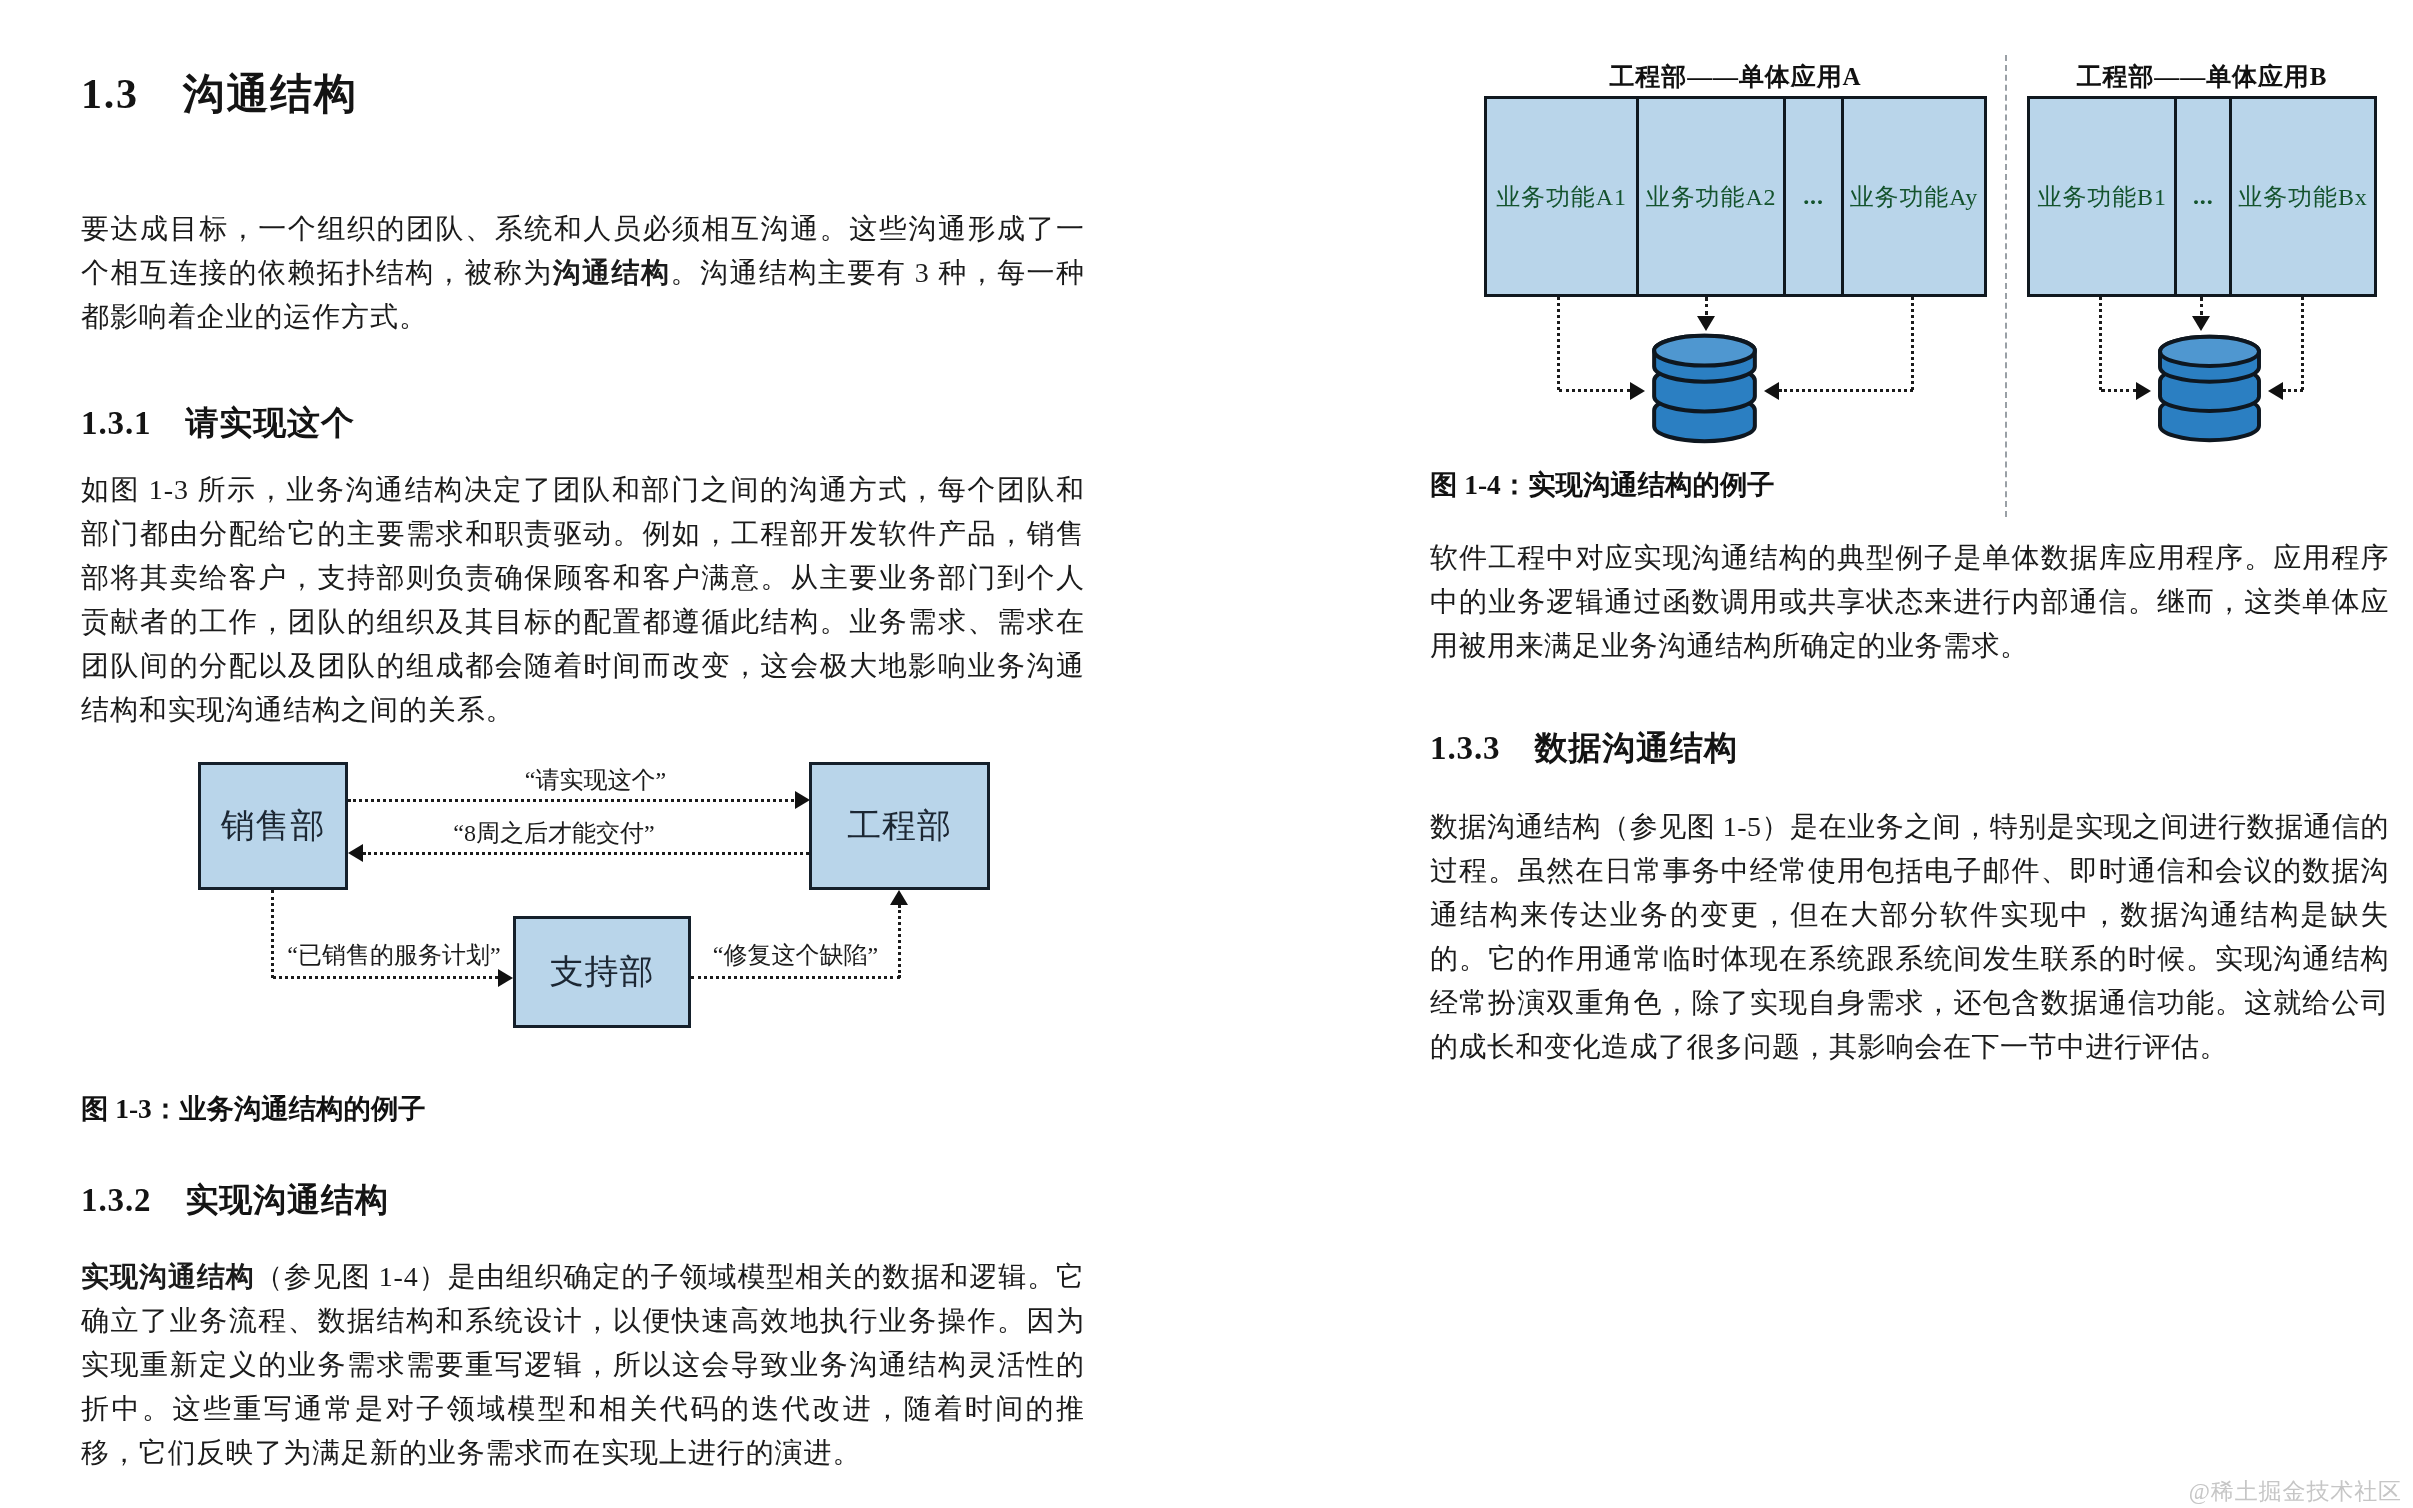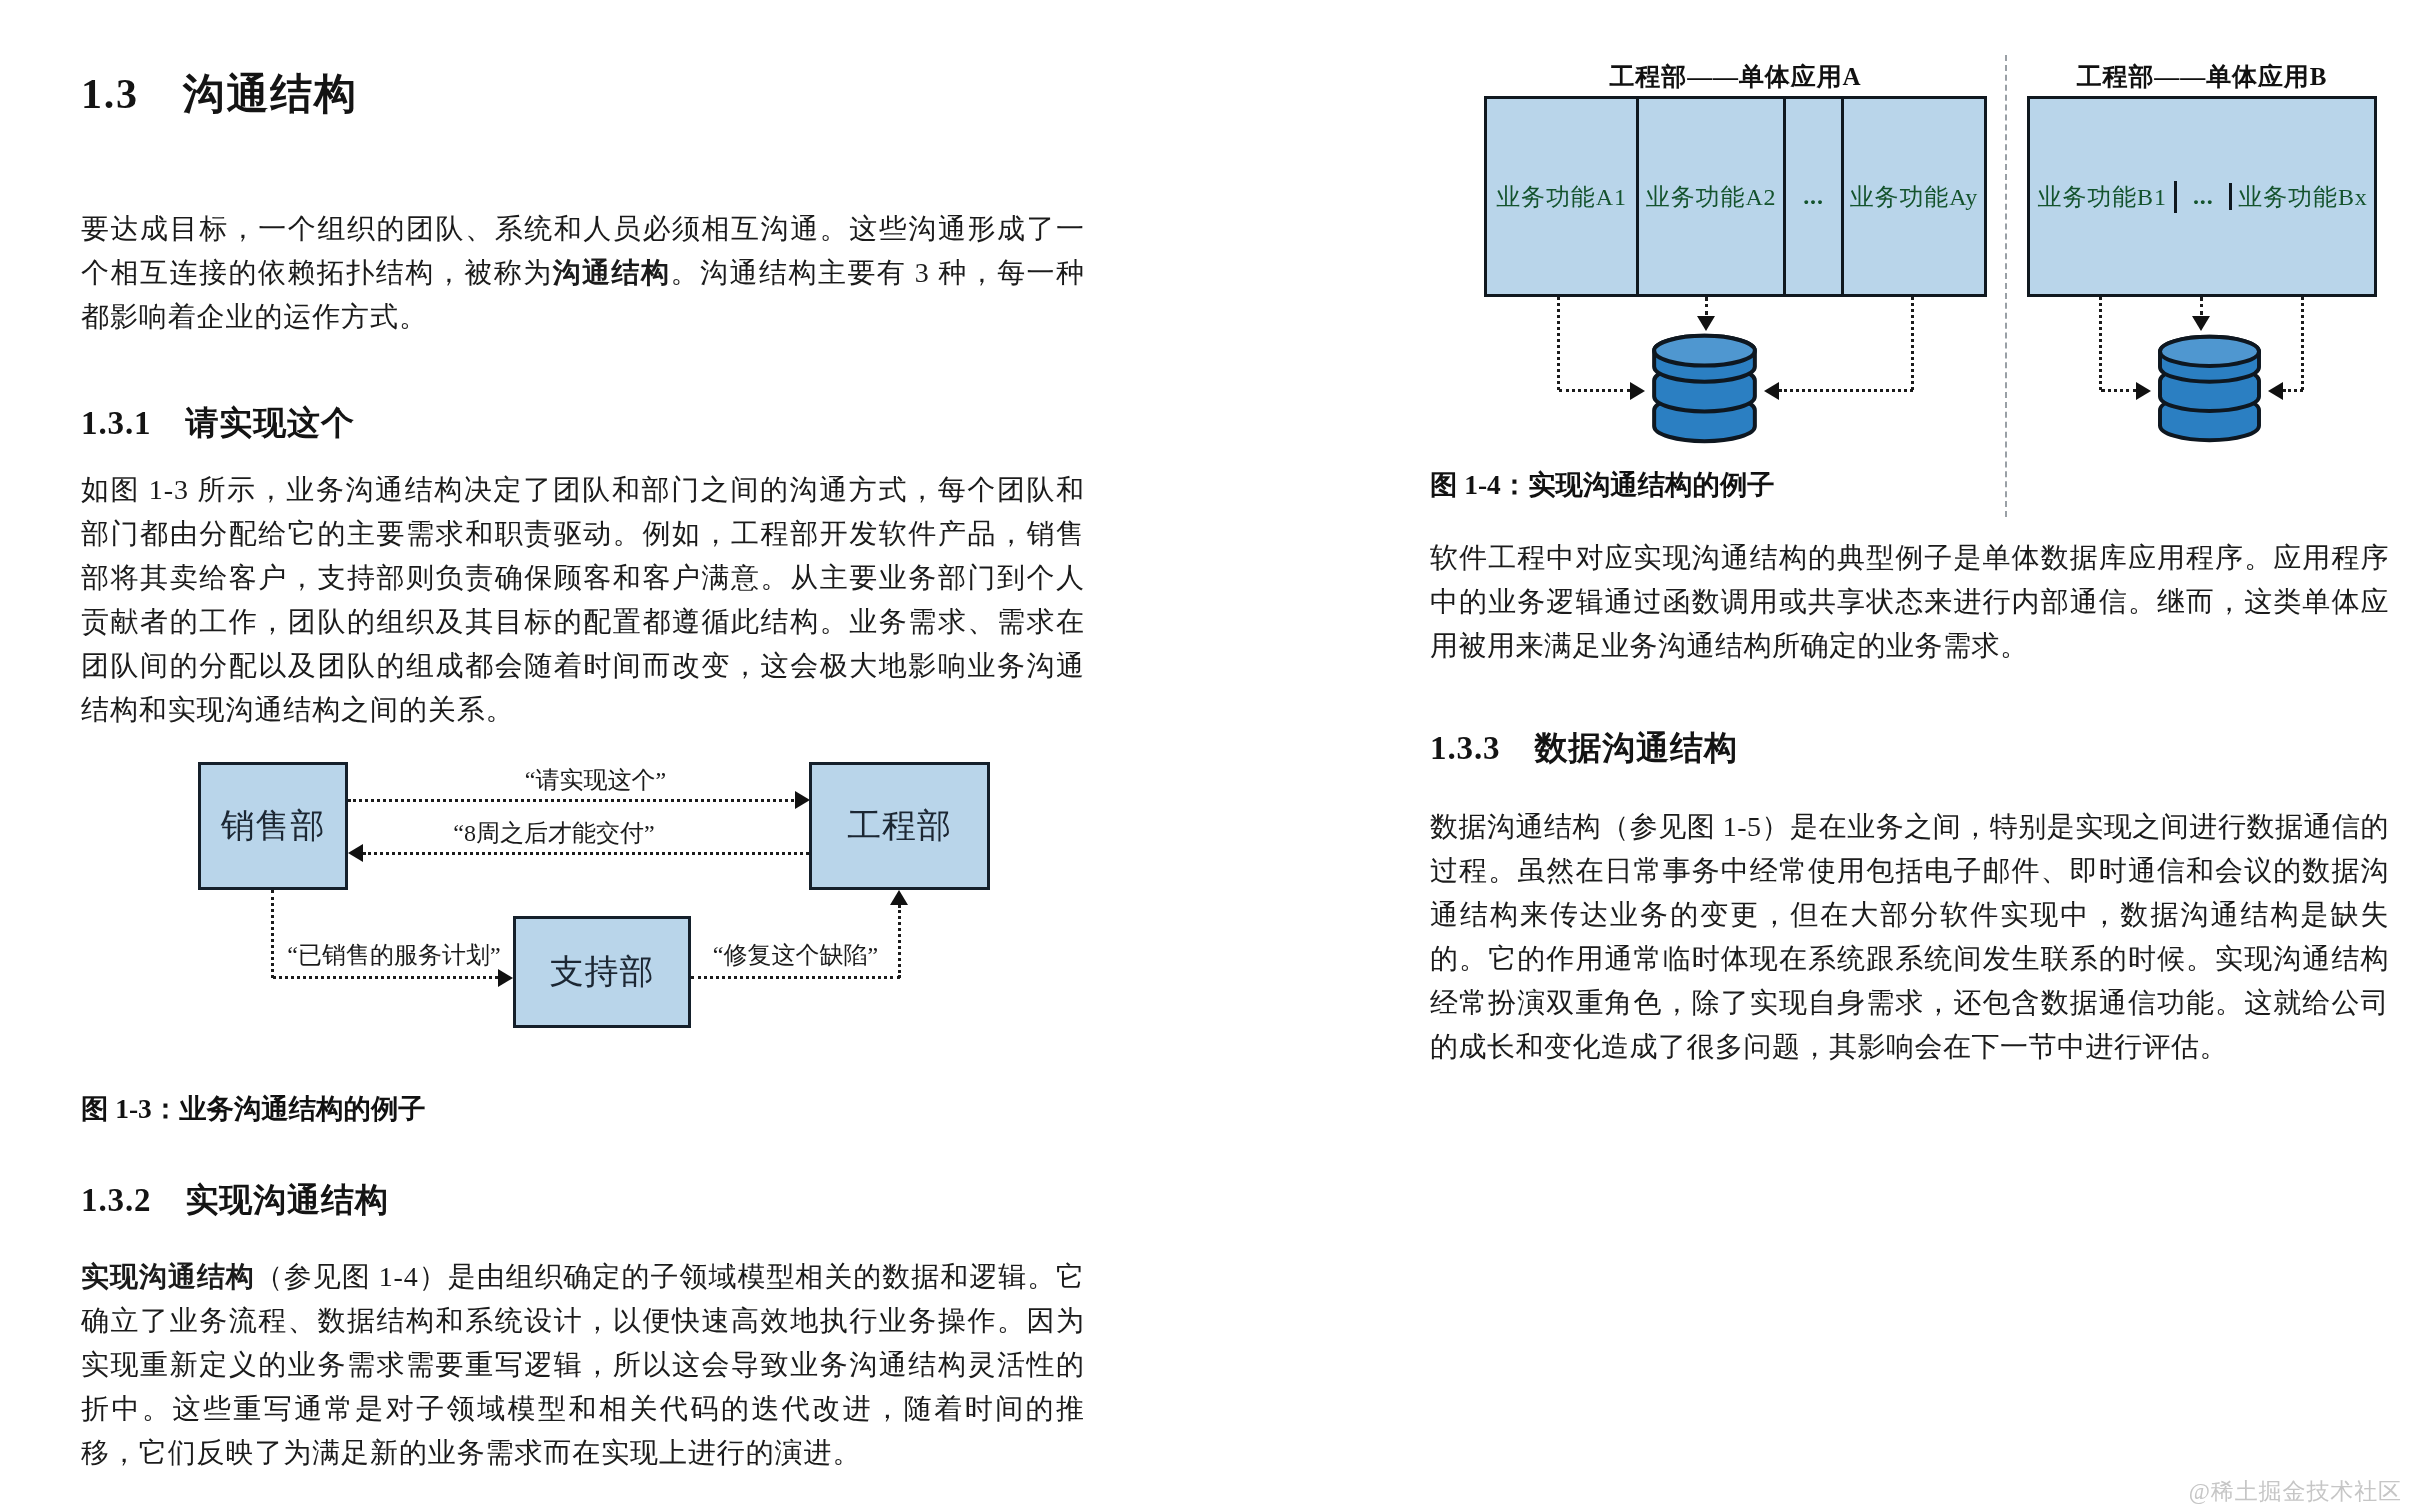--- a/index.html
+++ b/index.html
@@ -113,21 +113,21 @@
     <div class="mono-box" style="left:54px;top:73px;width:503px;">
       <div class="mono-cell" style="flex:0 0 30%;">业务功能A1</div>
       <div class="mono-cell" style="flex:0 0 29%;">业务功能A2</div>
       <div class="mono-cell" style="flex:0 0 11%;font-weight:bold;">...</div>
       <div class="mono-cell" style="flex:1 1 auto;">业务功能Ay</div>
     </div>
 
     <div class="divider" style="left:575px;top:32px;height:462px;"></div>
 
     <div class="mono-title" style="left:597px;top:37px;width:350px;">工程部——单体应用B</div>
-    <div class="mono-box" style="left:597px;top:73px;width:350px;align-items:center;">
+    <div class="mono-box" style="left:597px;top:73px;width:350px;">
       <div class="mono-cell" style="flex:0 0 42%;">业务功能B1</div>
       <div class="mono-cell" style="flex:0 0 15%;font-weight:bold;">...</div>
       <div class="mono-cell" style="flex:1 1 auto;">业务功能Bx</div>
     </div>
 
     <div class="dot-v" style="left:275px;top:274px;height:18.3px;"></div>
     <div class="ah ah-down" style="left:267px;top:293px;"></div>
     <div class="dot-v" style="left:127px;top:274px;height:93px;"></div>
     <div class="dot-h" style="left:129px;top:366px;width:71px;"></div>
     <div class="ah ah-right" style="left:200px;top:359px;"></div>

